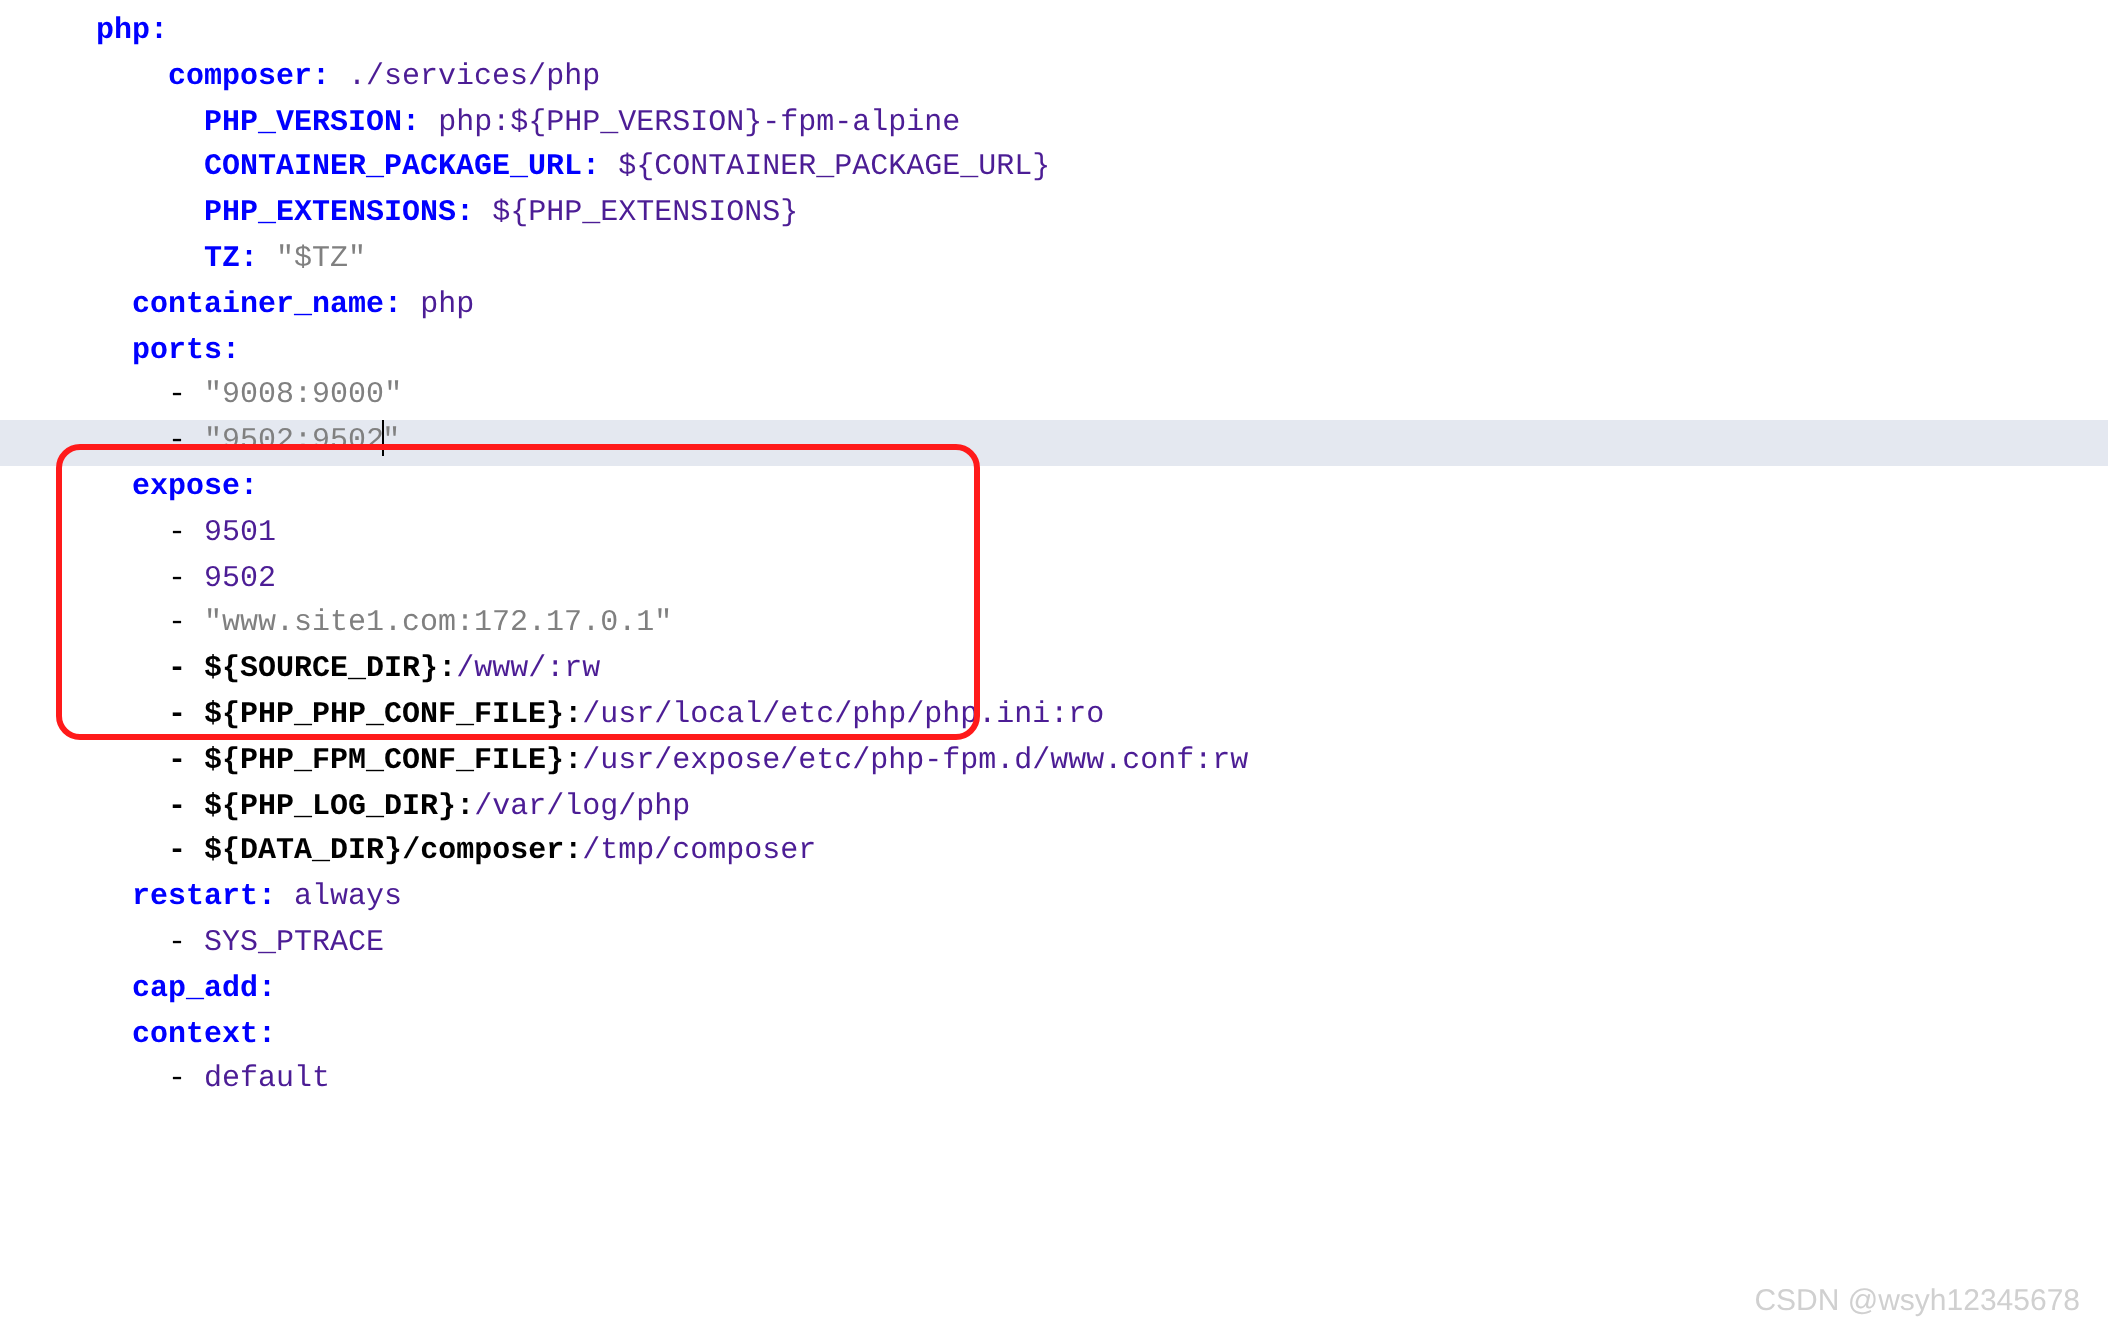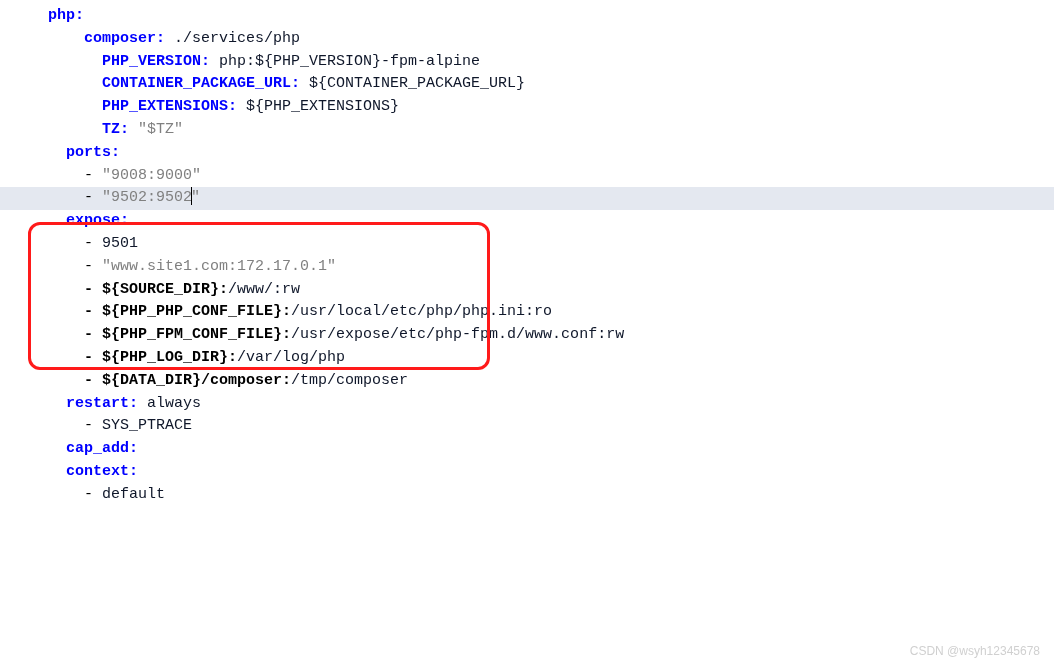--- a/index.html
+++ b/index.html
@@ -22,21 +22,21 @@
   .code-lines {
     padding-left: 30px;
   }
   .line {
     height: 22.8px;
     white-space: pre;
   }
   .kw { color: #0000ff; font-weight: bold; }
   .str { color: #808080; }
   .val { font-weight: bold; }
-  .txt { color: #0f172a; text-align: center; }
+  .txt { color: #4c1d95; text-align: center; }
   .highlighted-line {
     background: #e4e8f0;
     margin-left: -30px;
     padding-left: 30px;
     width: 1054px;
   }
   .cursor {
     display: inline-block;
     width: 1px;
     height: 18px;
@@ -56,21 +56,21 @@
     width: 462px;
     height: 148px;
     pointer-events: none;
   }
   .watermark {
     position: absolute;
     right: 14px;
     bottom: 8px;
     color: #d0d0d0;
     font-family: -apple-system, BlinkMacSystemFont, "Segoe UI", Arial, sans-serif;
-    font-size: 12px;
+    font-size: 15px;
   }
 </style>
 </head>
 <body>
 
 <div class="code-container">
   <div class="code-lines">
 
     <div class="line"><span>  </span><span class="kw">php</span><span class="kw">:</span></div>
 
@@ -79,31 +79,33 @@
 
 
     <div class="line"><span>        </span><span class="kw">PHP_VERSION</span><span class="kw">: </span><span class="txt">php:</span><span class="txt">${PHP_VERSION}</span><span class="txt">-fpm-alpine</span></div>
 
     <div class="line"><span>        </span><span class="kw">CONTAINER_PACKAGE_URL</span><span class="kw">: </span><span class="txt">${CONTAINER_PACKAGE_URL}</span></div>
 
     <div class="line"><span>        </span><span class="kw">PHP_EXTENSIONS</span><span class="kw">: </span><span class="txt">${PHP_EXTENSIONS}</span></div>
 
     <div class="line"><span>        </span><span class="kw">TZ</span><span class="kw">: </span><span class="str">"$TZ"</span></div>
 
+    <div class="line"><span>    </span><span class="kw">container_name</span><span class="kw">: </span><span class="txt">php</span></div>
 
     <div class="line"><span>    </span><span class="kw">ports</span><span class="kw">:</span></div>
 
     <div class="line"><span>      </span><span>- </span><span class="str">"</span><span class="str">9008:9000</span><span class="str">"</span></div>
 
     <div class="line highlighted-line"><span>      </span><span>- </span><span class="str">"</span><span class="str">9502:9502</span><span class="cursor"></span><span class="str">"</span></div>
 
     <div class="line"><span>    </span><span class="kw">expose</span><span class="kw">:</span></div>
 
     <div class="line"><span>      </span><span>- </span><span class="txt">9501</span></div>
 
+    <div class="line"><span>      </span><span>- </span><span class="txt">9502</span></div>
 
 
     <div class="line"><span>      </span><span>- </span><span class="str">"www.site1.com:172.17.0.1"</span></div>
 
 
     <div class="line"><span>      </span><span class="val">- </span><span class="val">${SOURCE_DIR}</span><span class="val">:</span><span class="txt">/www/:rw</span></div>
 
     <div class="line"><span>      </span><span class="val">- </span><span class="val">${PHP_PHP_CONF_FILE}</span><span class="val">:</span><span class="txt">/usr/local/etc/php/php.ini:ro</span></div>
 
     <div class="line"><span>      </span><span class="val">- </span><span class="val">${PHP_FPM_CONF_FILE}</span><span class="val">:</span><span class="txt">/usr/expose/etc/php-fpm.d/www.conf:rw</span></div>

